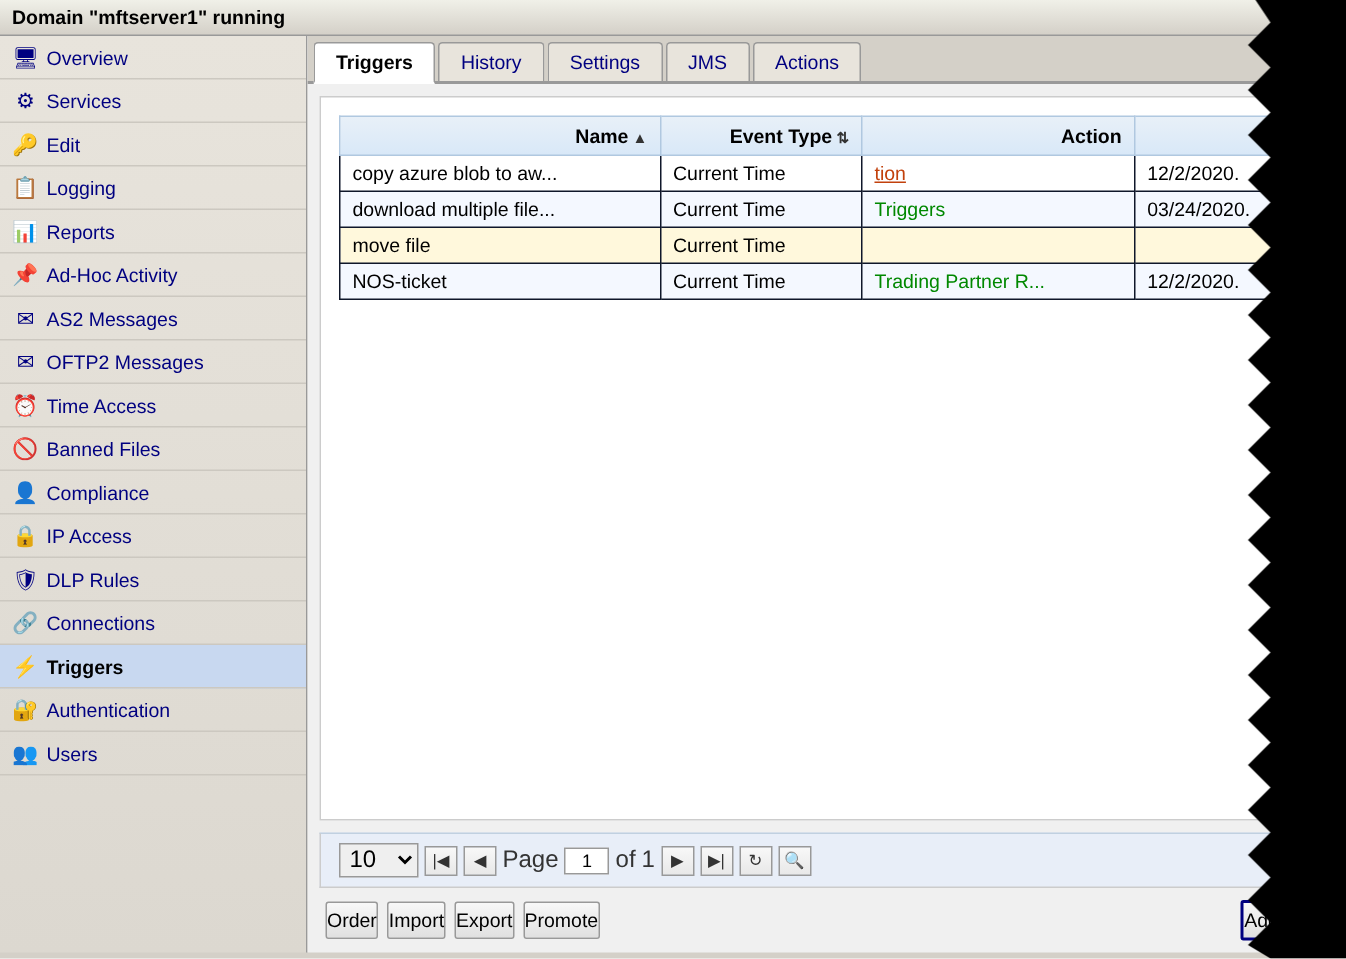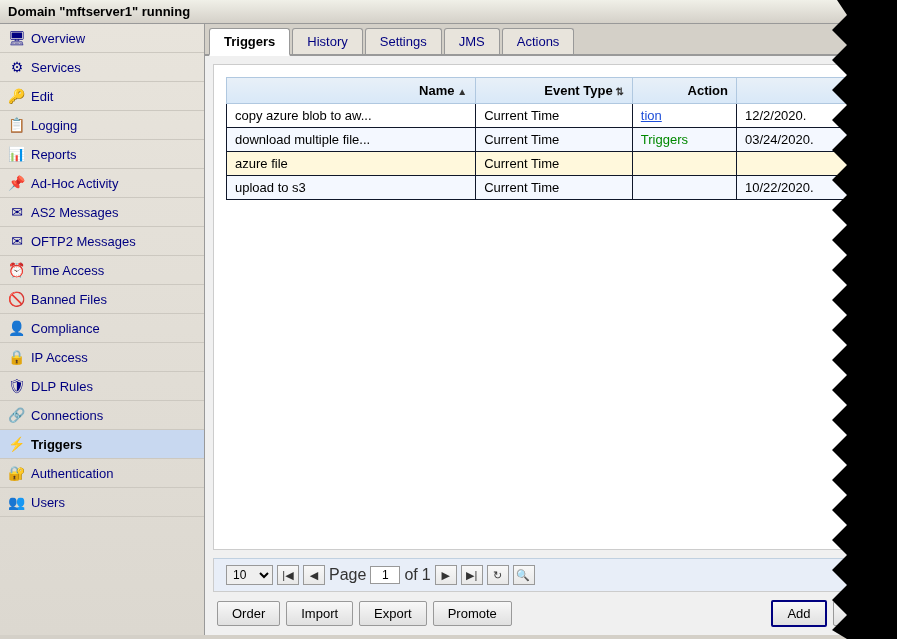--- a/index.html
+++ b/index.html
@@ -140,21 +140,21 @@
       border-top: 1px solid #c0d0e0;
       margin: 0 8px;
       border-left: 1px solid #ccc;
       border-right: 1px solid #ccc;
       border-bottom: 1px solid #ccc;
       gap: 4px;
     }
 
     .pagination-bar select {
       padding: 1px 2px;
-      font-size: 12px;
+      font-size: 16px;
       border: 1px solid #999;
     }
 
     .pag-btn {
       width: 22px;
       height: 20px;
       border: 1px solid #999;
       background: linear-gradient(to bottom, #f8f8f8, #e8e8e8);
       cursor: pointer;
       display: flex;
@@ -177,21 +177,21 @@
     
     .action-bar {
       display: flex;
       align-items: center;
       padding: 8px 12px;
       gap: 6px;
       justify-content: flex-start;
     }
 
     .btn {
-      padding: 4px 14px;
+      padding: 4px 0;
       border: 1px solid #999;
       background: linear-gradient(to bottom, #f8f8f8, #e0e0e0);
       cursor: pointer;
       font-size: 13px;
       color: #000;
       border-radius: 2px;
     }
     .btn.primary {
       border: 2px solid #000080;
       background: linear-gradient(to bottom, #f8f8f8, #e0e0e0);
@@ -314,40 +314,40 @@
               <th>Event Type<span class="sort-arrow"> ⇅</span></th>
               <th>Action</th>
               <th>Date</th>
             </tr>
         </thead>
         <tbody>
 
         <tr>
               <td>copy azure blob to aw...</td>
               <td>Current Time</td>
-              <td style="color: #1d4ed8; text-decoration: underline;">tion</td>
+              <td style="color: #c2410c; text-decoration: underline;">tion</td>
               <td>12/2/2020.</td>
             </tr>
             <tr>
               <td>download multiple file...</td>
               <td>Current Time</td>
               <td style="color: rgb(0, 136, 0);">Triggers</td>
               <td>03/24/2020.</td>
             </tr>
             <tr class="selected">
-              <td>azure file</td>
+              <td>move file</td>
               <td>Current Time</td>
               <td></td>
               <td></td>
             </tr>
             <tr>
-              <td>upload to s3</td>
+              <td>NOS-ticket</td>
               <td>Current Time</td>
-              <td></td>
-              <td>10/22/2020.</td>
+              <td style="color: rgb(0, 136, 0);">Trading Partner R...</td>
+              <td>12/2/2020.</td>
             </tr>
           </tbody>
       </table>
     </div>
 
     <div class="pagination-bar">
       <select><option value="10">10</option><option value="25">25</option><option value="50">50</option><option value="100">100</option></select>
       <button class="pag-btn">|◀</button>
       <button class="pag-btn">◀</button>
       <span class="pag-text">Page</span>

